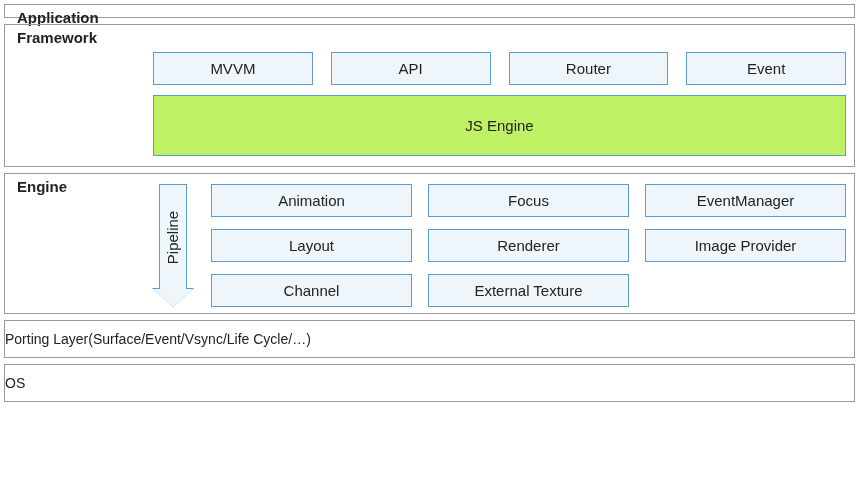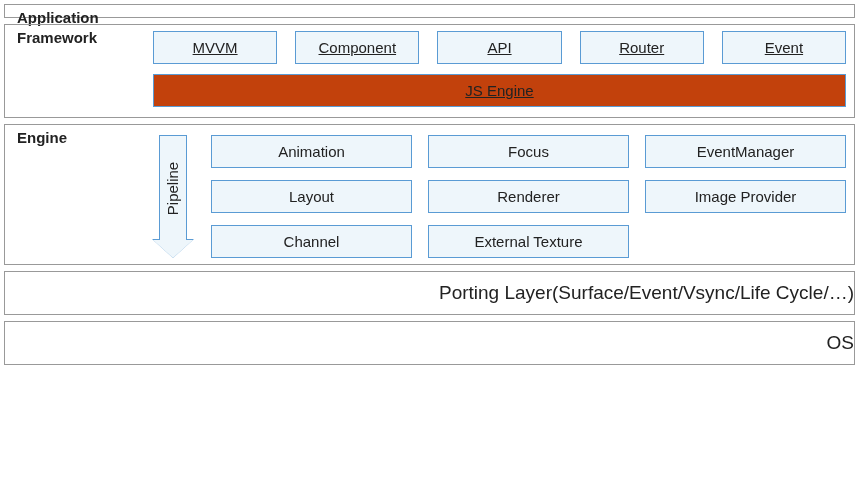--- a/index.html
+++ b/index.html
@@ -23,41 +23,40 @@
     left: 12px;
     font-size: 15px;
   }
   .layer-center-title {
     text-align: center;
     font-size: 18px;
     padding: 8px 0;
   }
   .framework-content {
     margin-left: 140px;
-    margin-top: 0;
-    text-decoration: underline;
+    margin-top: 21px;
   }
   .row {
     display: flex;
     gap: 18px;
     margin-bottom: 10px;
   }
   .box {
     flex: 1;
     background: #eef6fb;
     border: 1px solid #5a9bd4;
     text-align: center;
     padding: 7px 0;
     font-size: 15px;
   }
   .wide-box {
-    background: #c2410c;
+    background: #bef264;
     border: 1px solid #5a9bd4;
     text-align: center;
-    padding: 7px 0;
+    padding: 21px 0;
     font-size: 15px;
   }
   .engine-content {
     display: flex;
     margin-left: 140px;
     gap: 18px;
     margin-top: 4px;
   }
   .pipeline-col {
     width: 40px;
@@ -106,39 +105,38 @@
   }
   .engine-box {
     background: #eef6fb;
     border: 1px solid #5a9bd4;
     text-align: center;
     padding: 7px 0;
     font-size: 15px;
   }
   .simple-layer {
     border: 1px solid #999;
-    text-align: right;
+    text-align: left;
     padding: 10px 0;
     margin-bottom: 6px;
-    font-size: 19px;
+    font-size: 14px;
   }
 </style>
 </head>
 <body>
 
 <div class="layer">
   <div class="layer-label">Application</div>
 </div>
 
 <div class="layer" style="padding-bottom:10px;">
   <div class="layer-label">Framework</div>
   <div class="framework-content">
     <div class="row">
       <div class="box">MVVM</div>
-      <div class="box">Component</div>
       <div class="box">API</div>
       <div class="box">Router</div>
       <div class="box">Event</div>
     </div>
     <div class="wide-box">JS Engine</div>
   </div>
 </div>
 
 <div class="layer" style="">
   <div class="layer-label">Engine</div>

